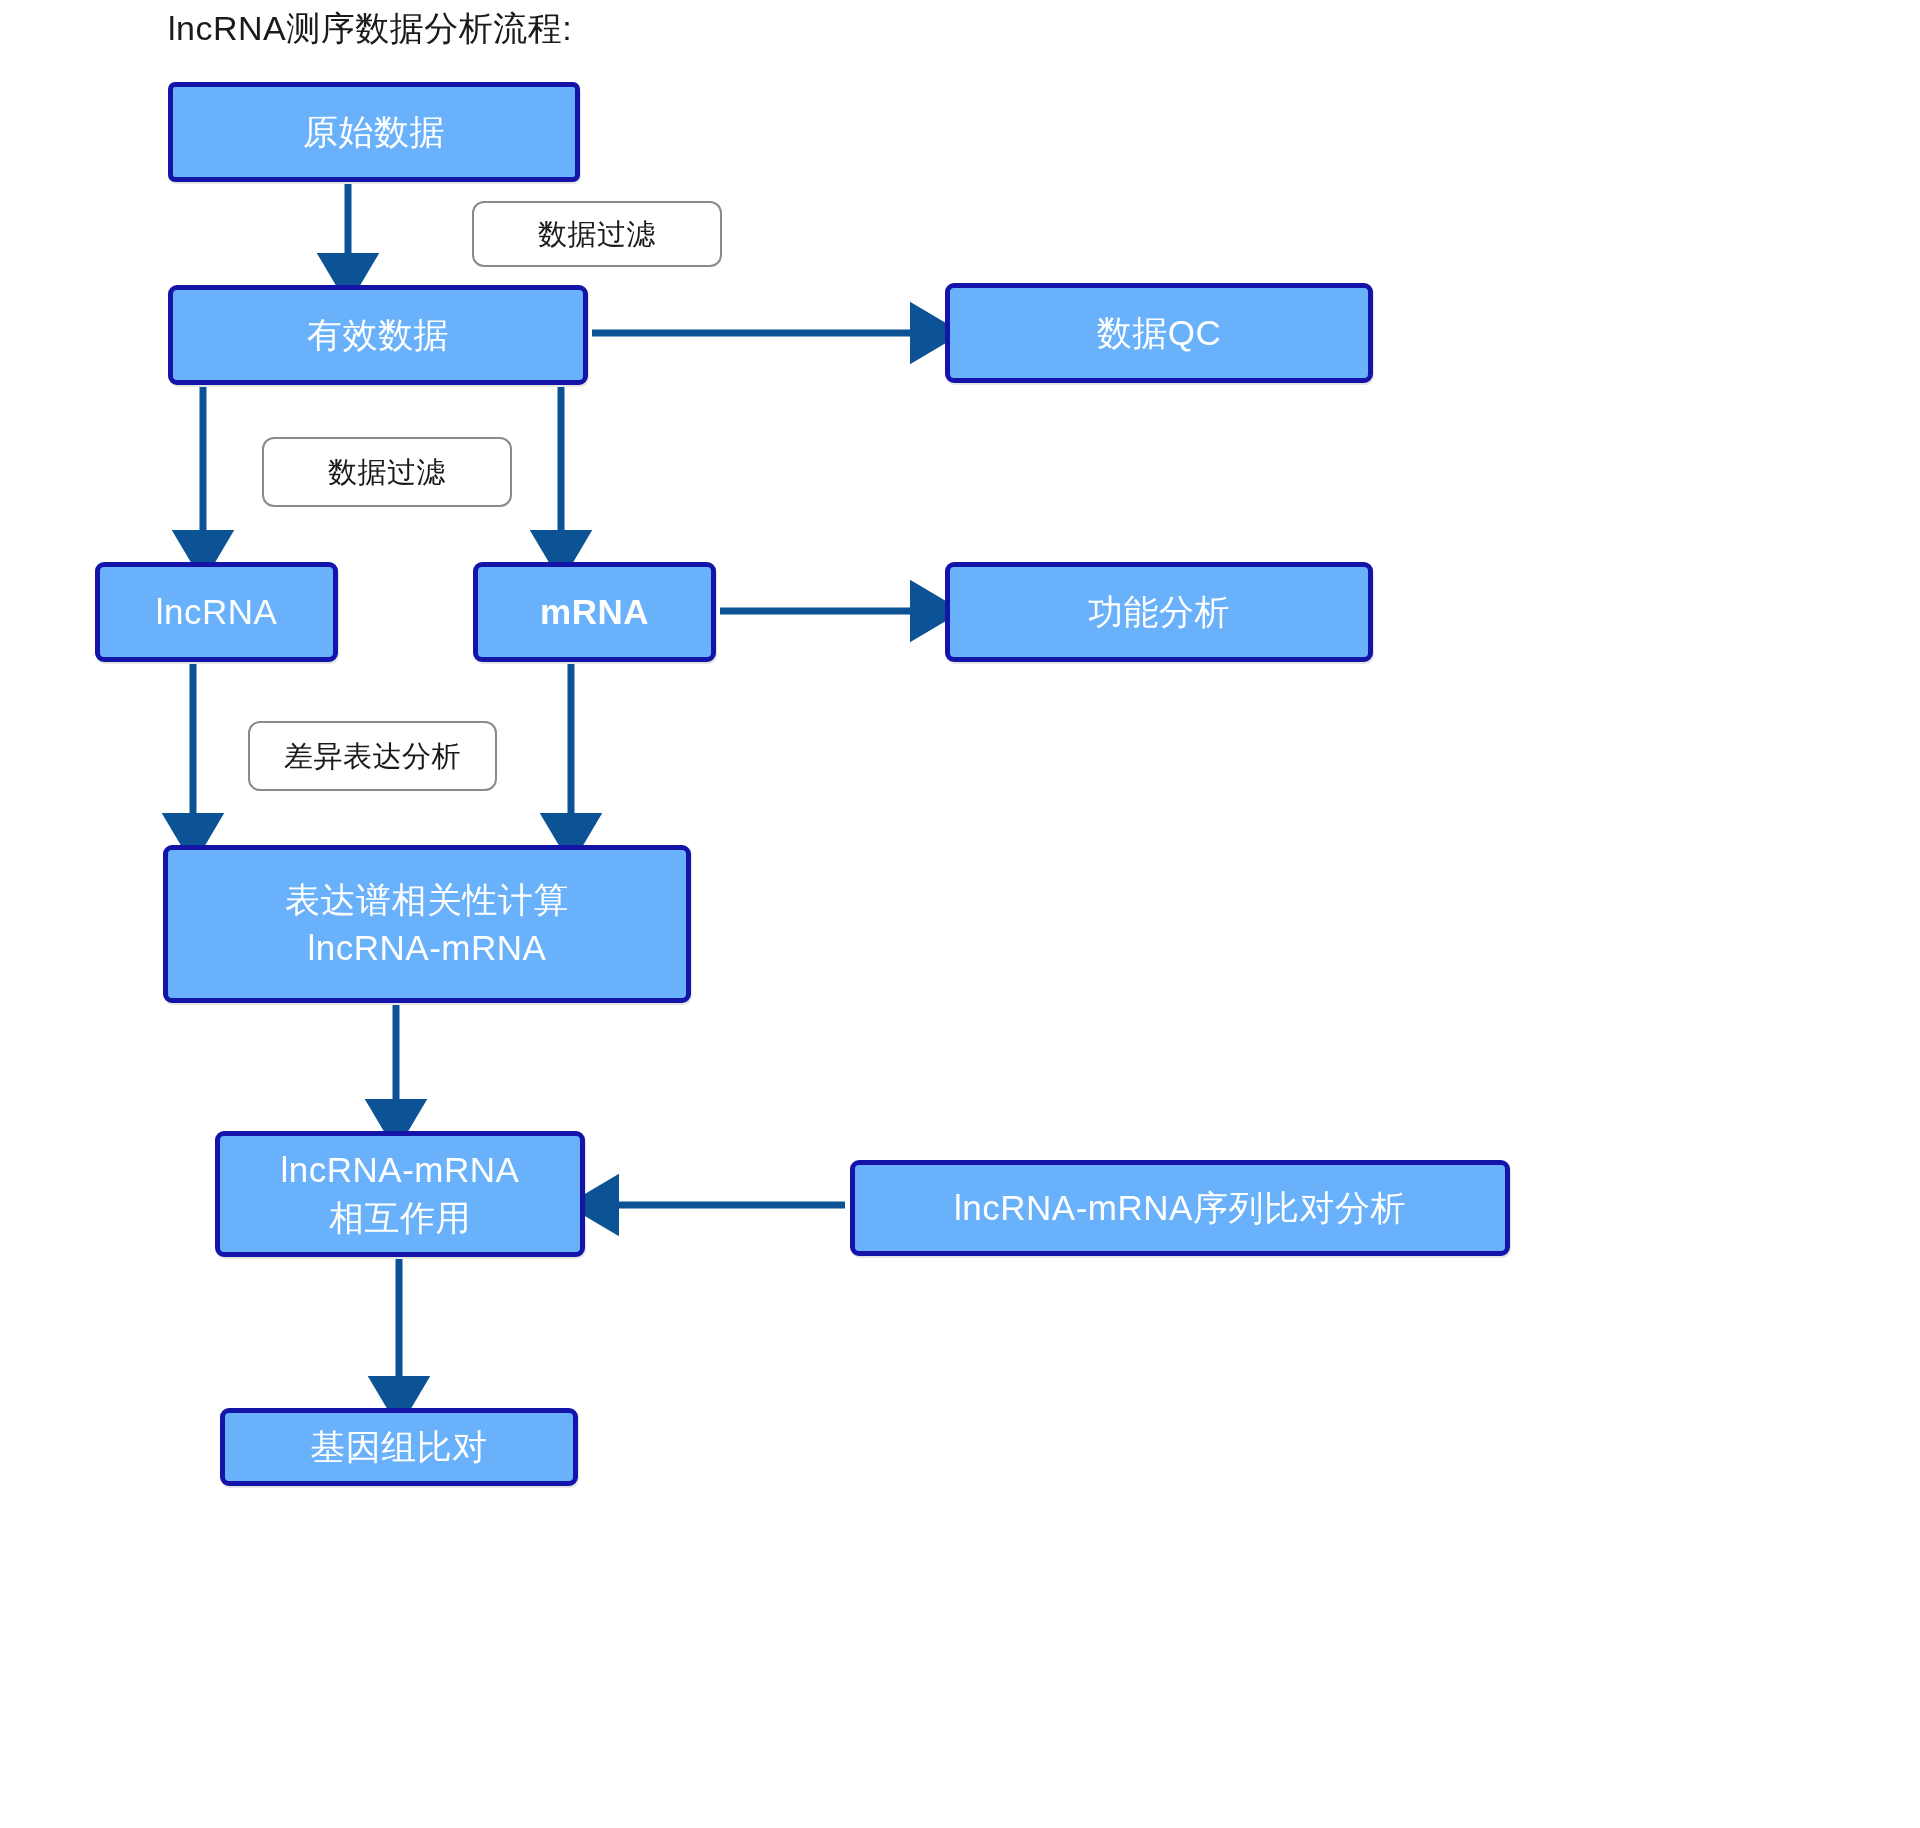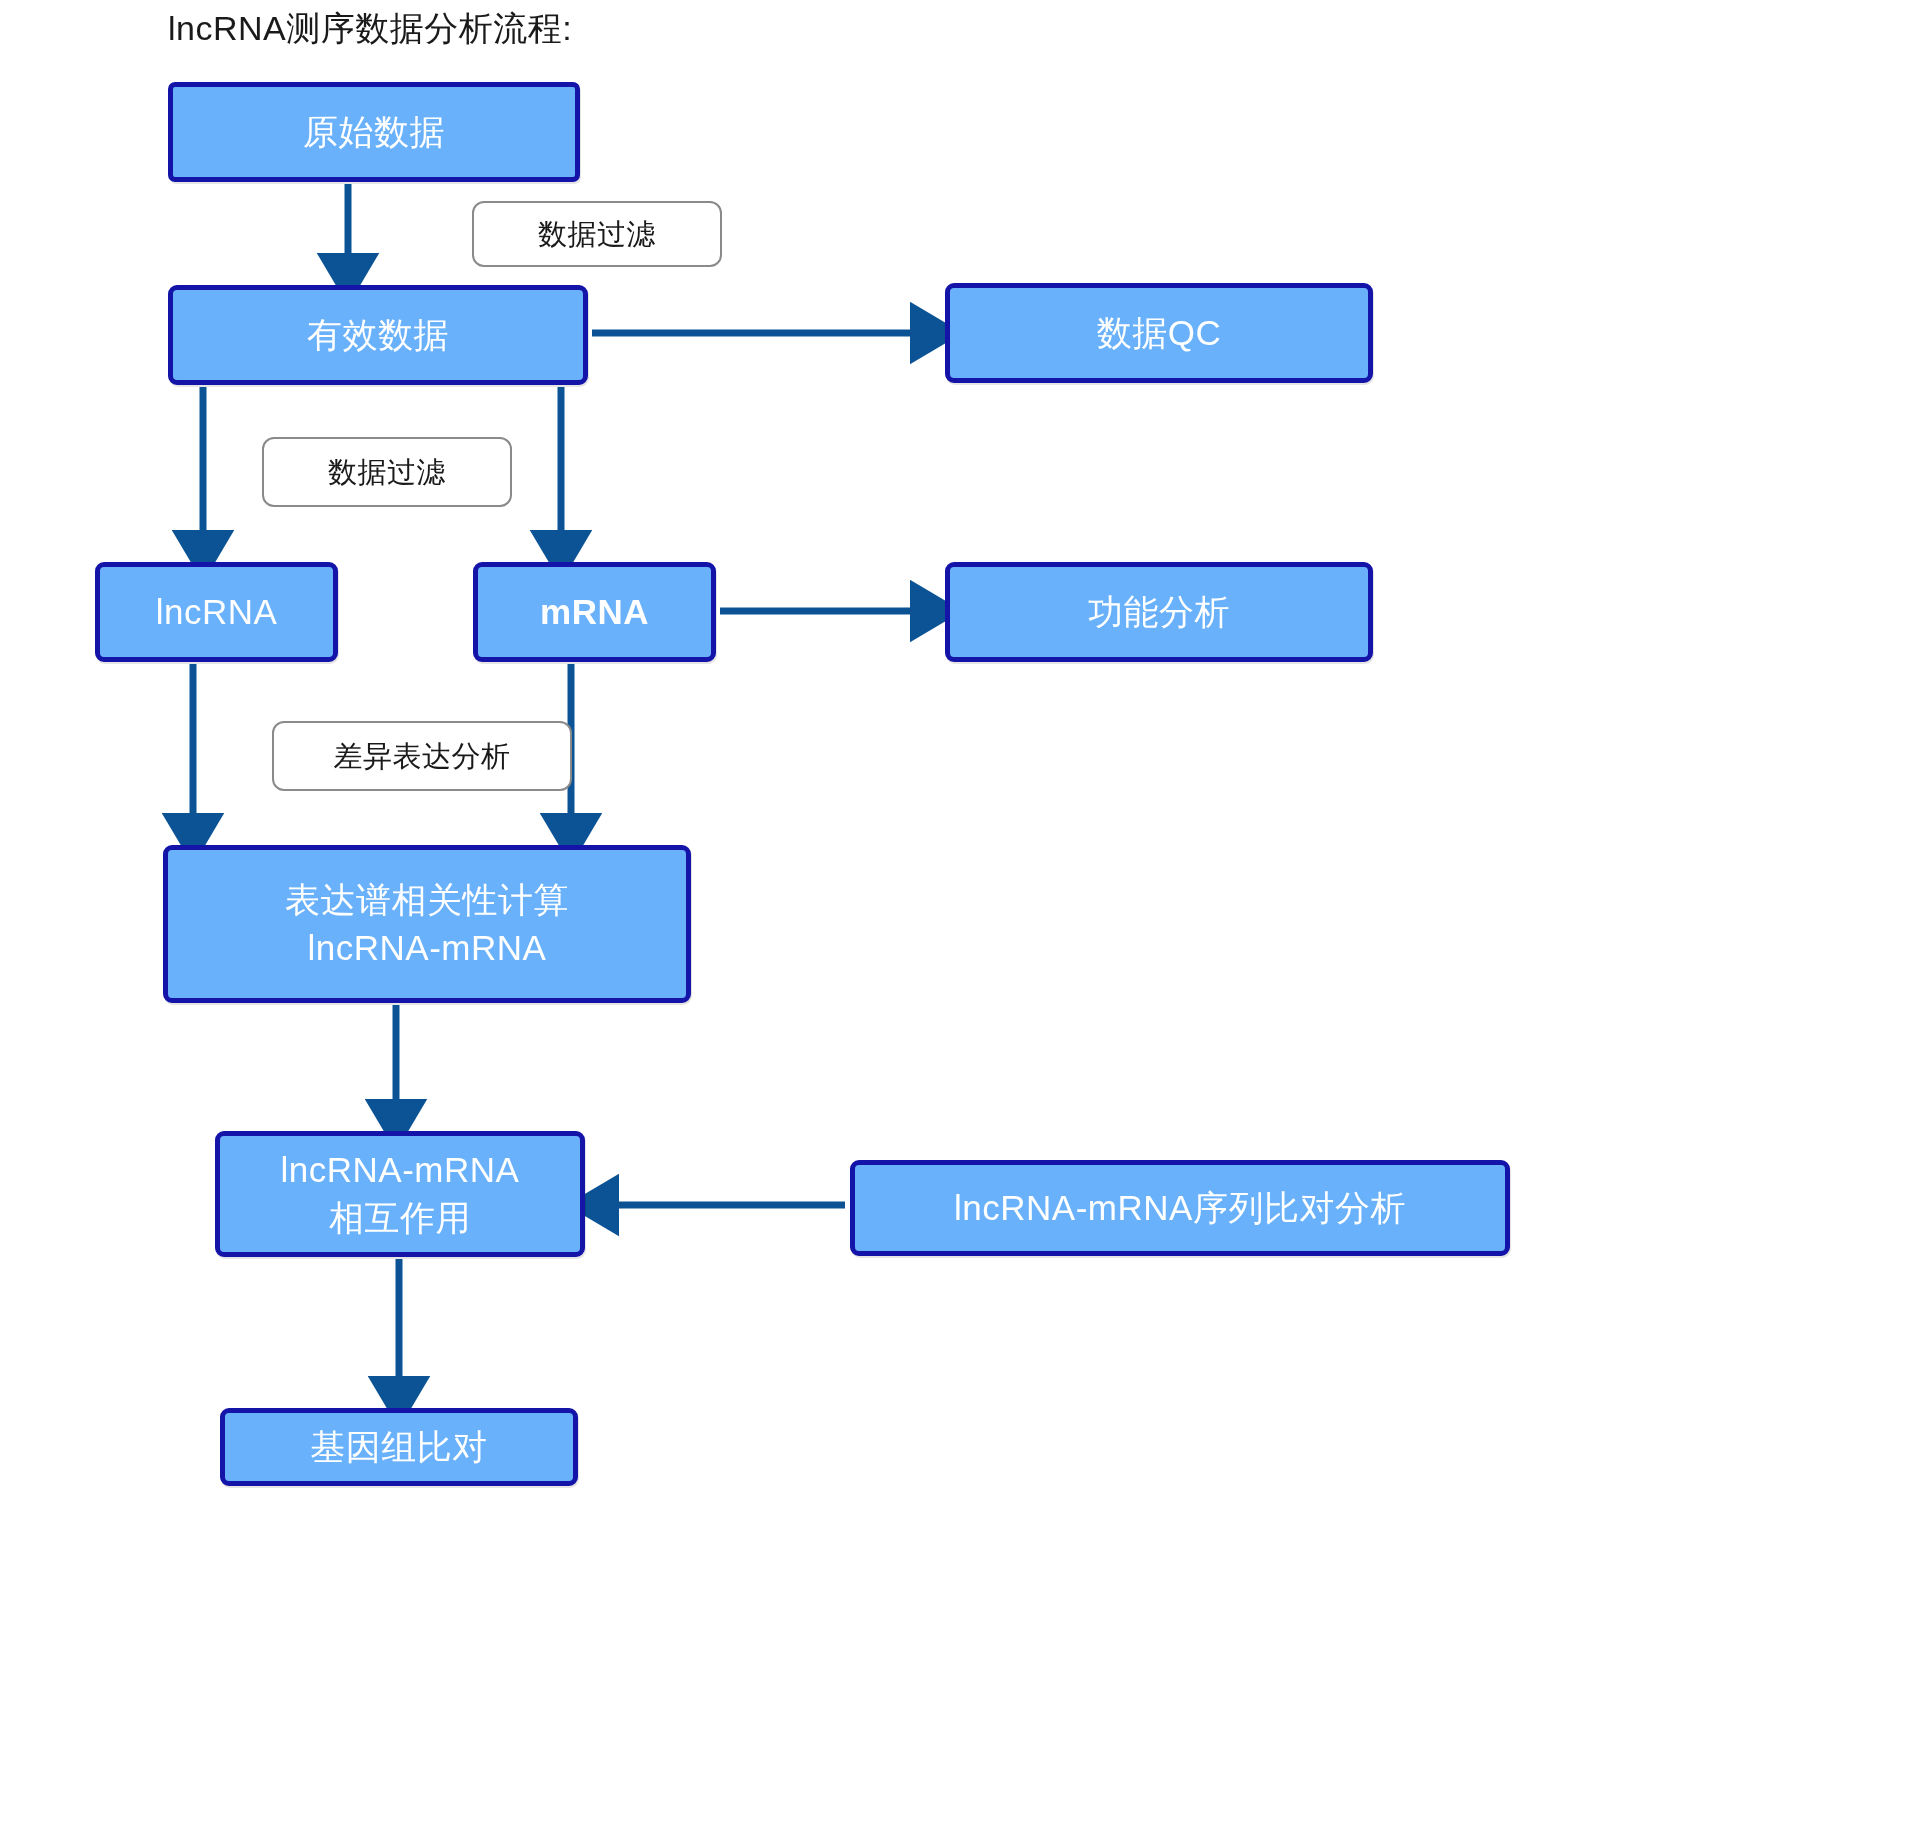--- a/index.html
+++ b/index.html
@@ -121,15 +121,15 @@
   <div class="node" style="left: 945px; top: 562px; width: 428px; height: 100px;">功能分析</div>
   <div class="node" style="left: 163px; top: 845px; width: 528px; height: 158px;">表达谱相关性计算
 lncRNA-mRNA</div>
   <div class="node" style="left: 215px; top: 1131px; width: 370px; height: 126px;">lncRNA-mRNA
 相互作用</div>
   <div class="node" style="left: 850px; top: 1160px; width: 660px; height: 96px;">lncRNA-mRNA序列比对分析</div>
   <div class="node" style="left: 220px; top: 1408px; width: 358px; height: 78px;">基因组比对</div>
 
   <div class="edge-label" style="left: 472px; top: 201px; width: 250px; height: 66px;">数据过滤</div>
   <div class="edge-label" style="left: 262px; top: 437px; width: 250px; height: 70px;">数据过滤</div>
-  <div class="edge-label" style="left: 248px; top: 721px; width: 300px; height: 70px; margin-left: 24px;">差异表达分析</div>
+  <div class="edge-label" style="left: 248px; top: 721px; width: 249px; height: 70px;">差异表达分析</div>
 
 </div>
 
 </body></html>

